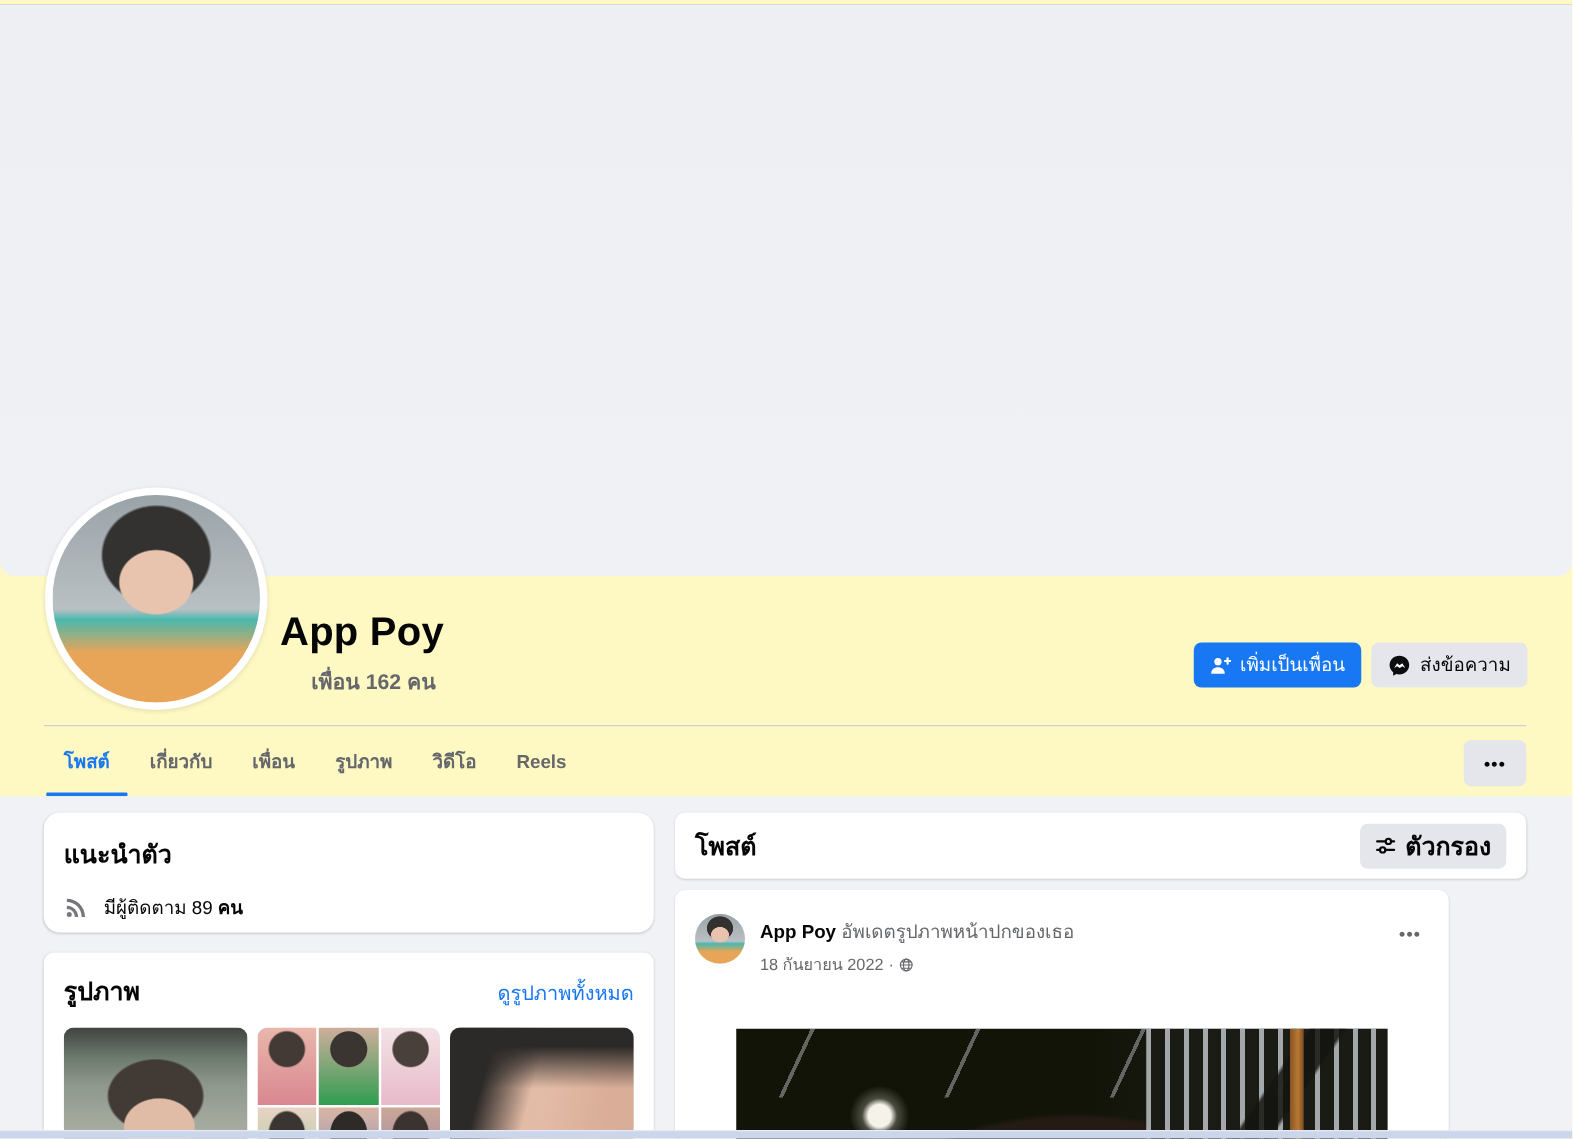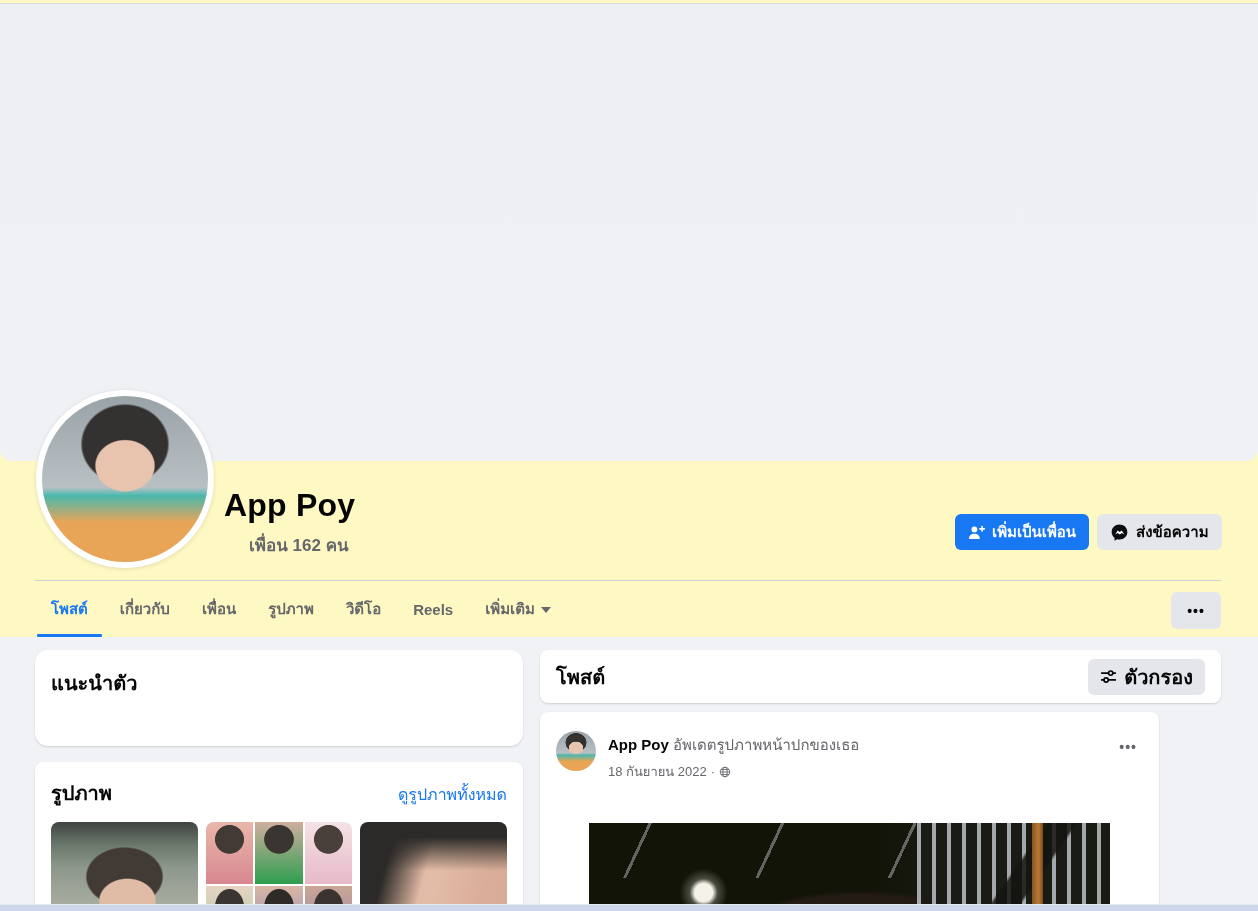--- a/index.html
+++ b/index.html
@@ -25,21 +25,21 @@
     width:166px; height:166px; border-radius:50%;
     background:
       radial-gradient(ellipse 30% 26% at 50% 42%, #e8c4ae 0 58%, rgba(0,0,0,0) 61%),
       radial-gradient(ellipse 44% 40% at 50% 29%, #343230 0 58%, rgba(0,0,0,0) 61%),
       linear-gradient(180deg, rgba(0,0,0,0) 55%, #49b8ad 60%, #e8a558 76%, #e8a558 100%),
       linear-gradient(180deg,#9aa3a8 0%,#b9c0c4 55%,#cfd4d6 100%);
   }
   .profile-name { position:absolute; left:224px; top:487px; font-size:32px; font-weight:bold; letter-spacing:.2px; }
   .profile-friends { position:absolute; left:224px; top:531px; font-size:17px; font-weight:600; color:#65676b;margin-left:25px; }
   .actions { position:absolute; top:514px; left:955px; display:flex; gap:8px; }
-  .btn { height:36px; border:none; border-radius:6px; padding:0 13px; font-size:15px; font-weight:700;
+  .btn { height:36px; border:none; border-radius:6px; padding:0 13px; font-size:15px; font-weight:400;
          display:flex; align-items:center; gap:7px; cursor:pointer; font-family:inherit; white-space:nowrap; }
   .btn-primary { background:#1877f2; color:#fff; }
   .btn-secondary { background:#e4e6eb; color:#050505; }
   
   .hdr-divider { position:absolute; left:35px; top:580px; width:1186px; height:1px; background:#ced0d4; }
   .tabs { position:absolute; left:35px; top:581px; height:56px; display:flex; }
   .tab { padding:0 16px; display:flex; align-items:center; gap:6px; font-size:15px; font-weight:600;
          color:#65676b; position:relative; cursor:pointer; border-radius:6px; }
   .tab.active { color:#1877f2; }
   .tab.active::after { content:''; position:absolute; left:2px; right:2px; bottom:0; height:3px; background:#1877f2; border-radius:1px; }
@@ -174,31 +174,40 @@
       </div>
     <div class="tab">
         <span>รูปภาพ</span>
       </div>
     <div class="tab">
         <span>วิดีโอ</span>
       </div>
     <div class="tab">
         <span>Reels</span>
       </div>
-    <div class="tab">
-      <span>เพิ่มเติม</span>
-      <span class="caret"></span>
-    </div>
   </nav>
   <button class="more-btn">•••</button>
 
   <div class="content-bg"></div>
 
   <section class="card intro-card">
     <h2 class="card-title">แนะนำตัว</h2>
+    <div class="intro-row">
+      <span class="ic">
+        <svg width="20" height="20" viewBox="0 0 24 24" fill="#75777c">
+            <circle cx="5.3" cy="18.7" r="2.4"></circle>
+            <path d="M3 10.2v3.2c4.2 0 7.6 3.4 7.6 7.6h3.2C13.8 15 9 10.2 3 10.2z"></path>
+            <path d="M3 3.6v3.2C10.8 6.8 17.2 13.2 17.2 21h3.2C20.4 11.4 12.6 3.6 3 3.6z"></path>
+          </svg>
+      </span>
+      <span>
+        <span>มีผู้ติดตาม 89</span>
+        <b>คน</b>
+      </span>
+    </div>
   </section>
 
   <section class="card photos-card">
     <div class="photos-head">
       <h2 class="card-title">รูปภาพ</h2>
       <a class="see-all-link">ดูรูปภาพทั้งหมด</a>
     </div>
     <div class="photo-grid">
       <div class="photo-cell ph-warehouse"></div>
       <div class="photo-cell collage">

